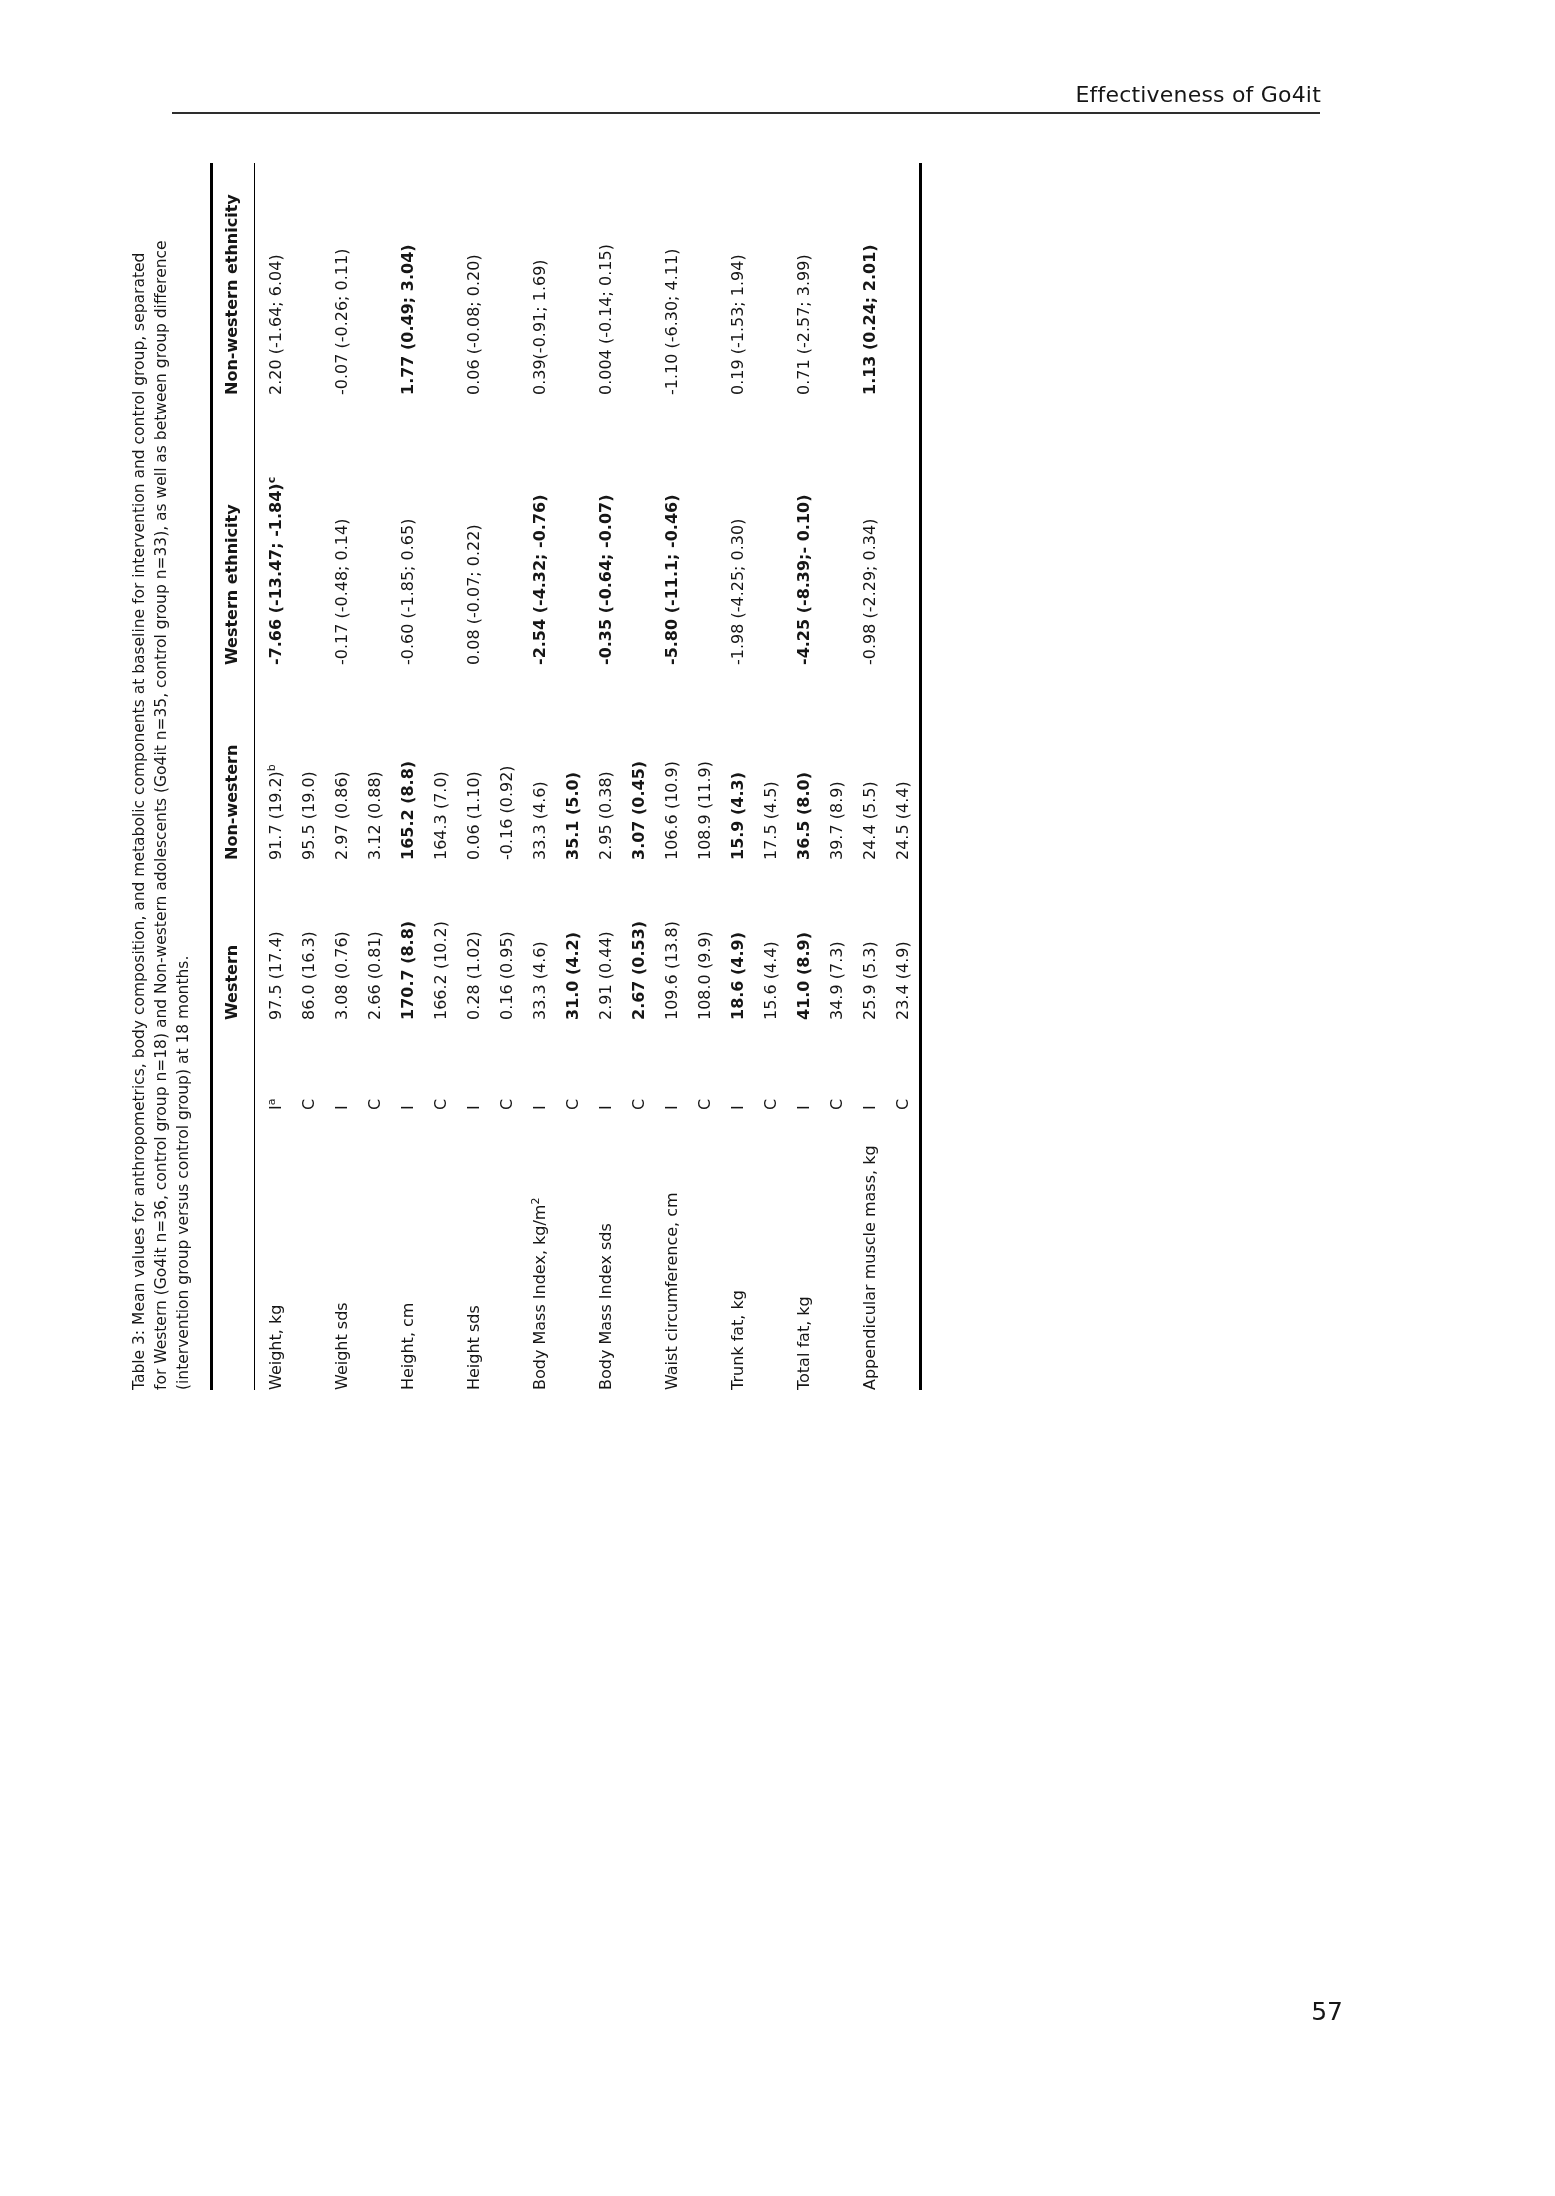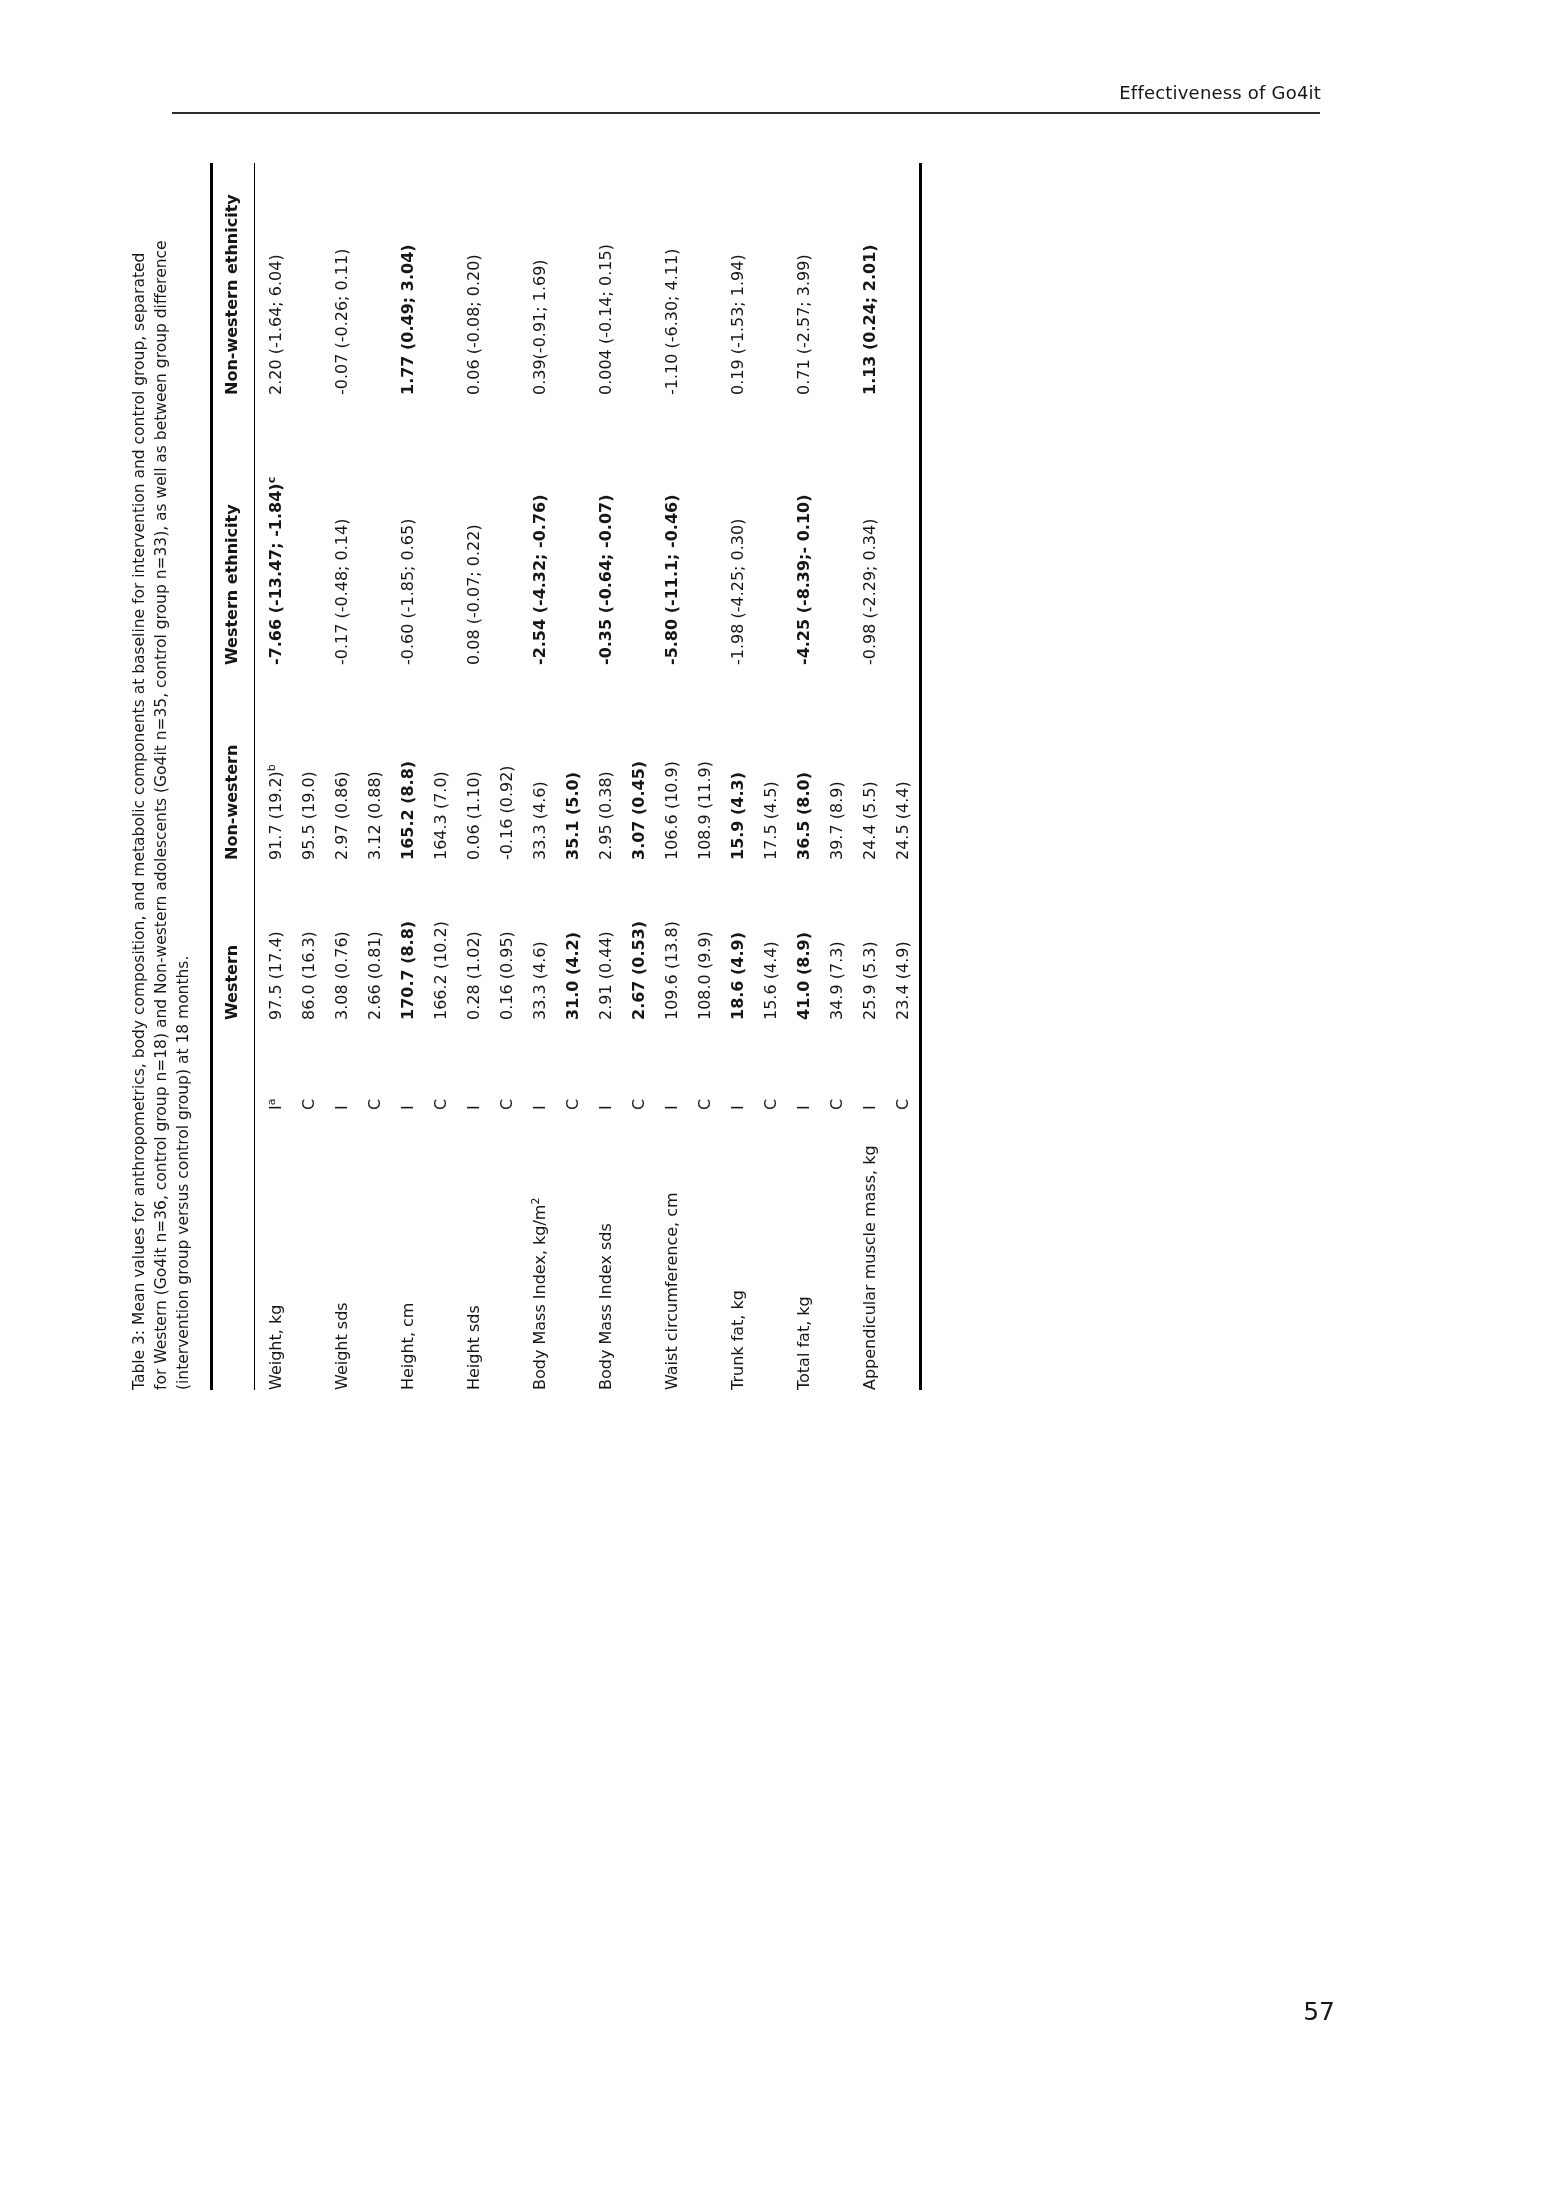--- a/index.html
+++ b/index.html
@@ -7,21 +7,21 @@
   body {
     width: 1555px; height: 2196px;
     position: relative;
     background: #ffffff;
     color: #161616;
     font-family: "DejaVu Sans", "Liberation Sans", sans-serif;
     overflow: hidden;
   }
   .running-header {
     position: absolute; top: 82px; right: 234px;
-    font-size: 18px; letter-spacing: 0.2px;
+    font-size: 22px; letter-spacing: 0.2px;
   }
   .header-rule {
     position: absolute; top: 112px; left: 172px;
     width: 1148px; height: 2px; background: #2e2e2e;
   }
   
   .rotated-wrap {
     position: absolute; left: 128px; top: 163px;
     width: 1227px; height: 800px;
     transform-origin: 0 0;
@@ -44,21 +44,21 @@
   .data-table td {
     font-size: 16px; line-height: 21px;
     padding: 6px 6px 6px 0;
     text-align: left; vertical-align: top;
     white-space: nowrap;
   }
   .data-table tbody tr:first-child td { padding-top: 10px; }
   sup { font-size: 11px; line-height: 0; }
   .b { font-weight: bold; }
   .page-number {
-    position: absolute; top: 1997px; right: 220px;
+    position: absolute; top: 1997px; right: 212px;
     font-size: 25px;
   }
 </style>
 </head>
 <body>
 
 <div class="running-header">Effectiveness of Go4it</div>
 <div class="header-rule"></div>
 
 <div class="rotated-wrap">

